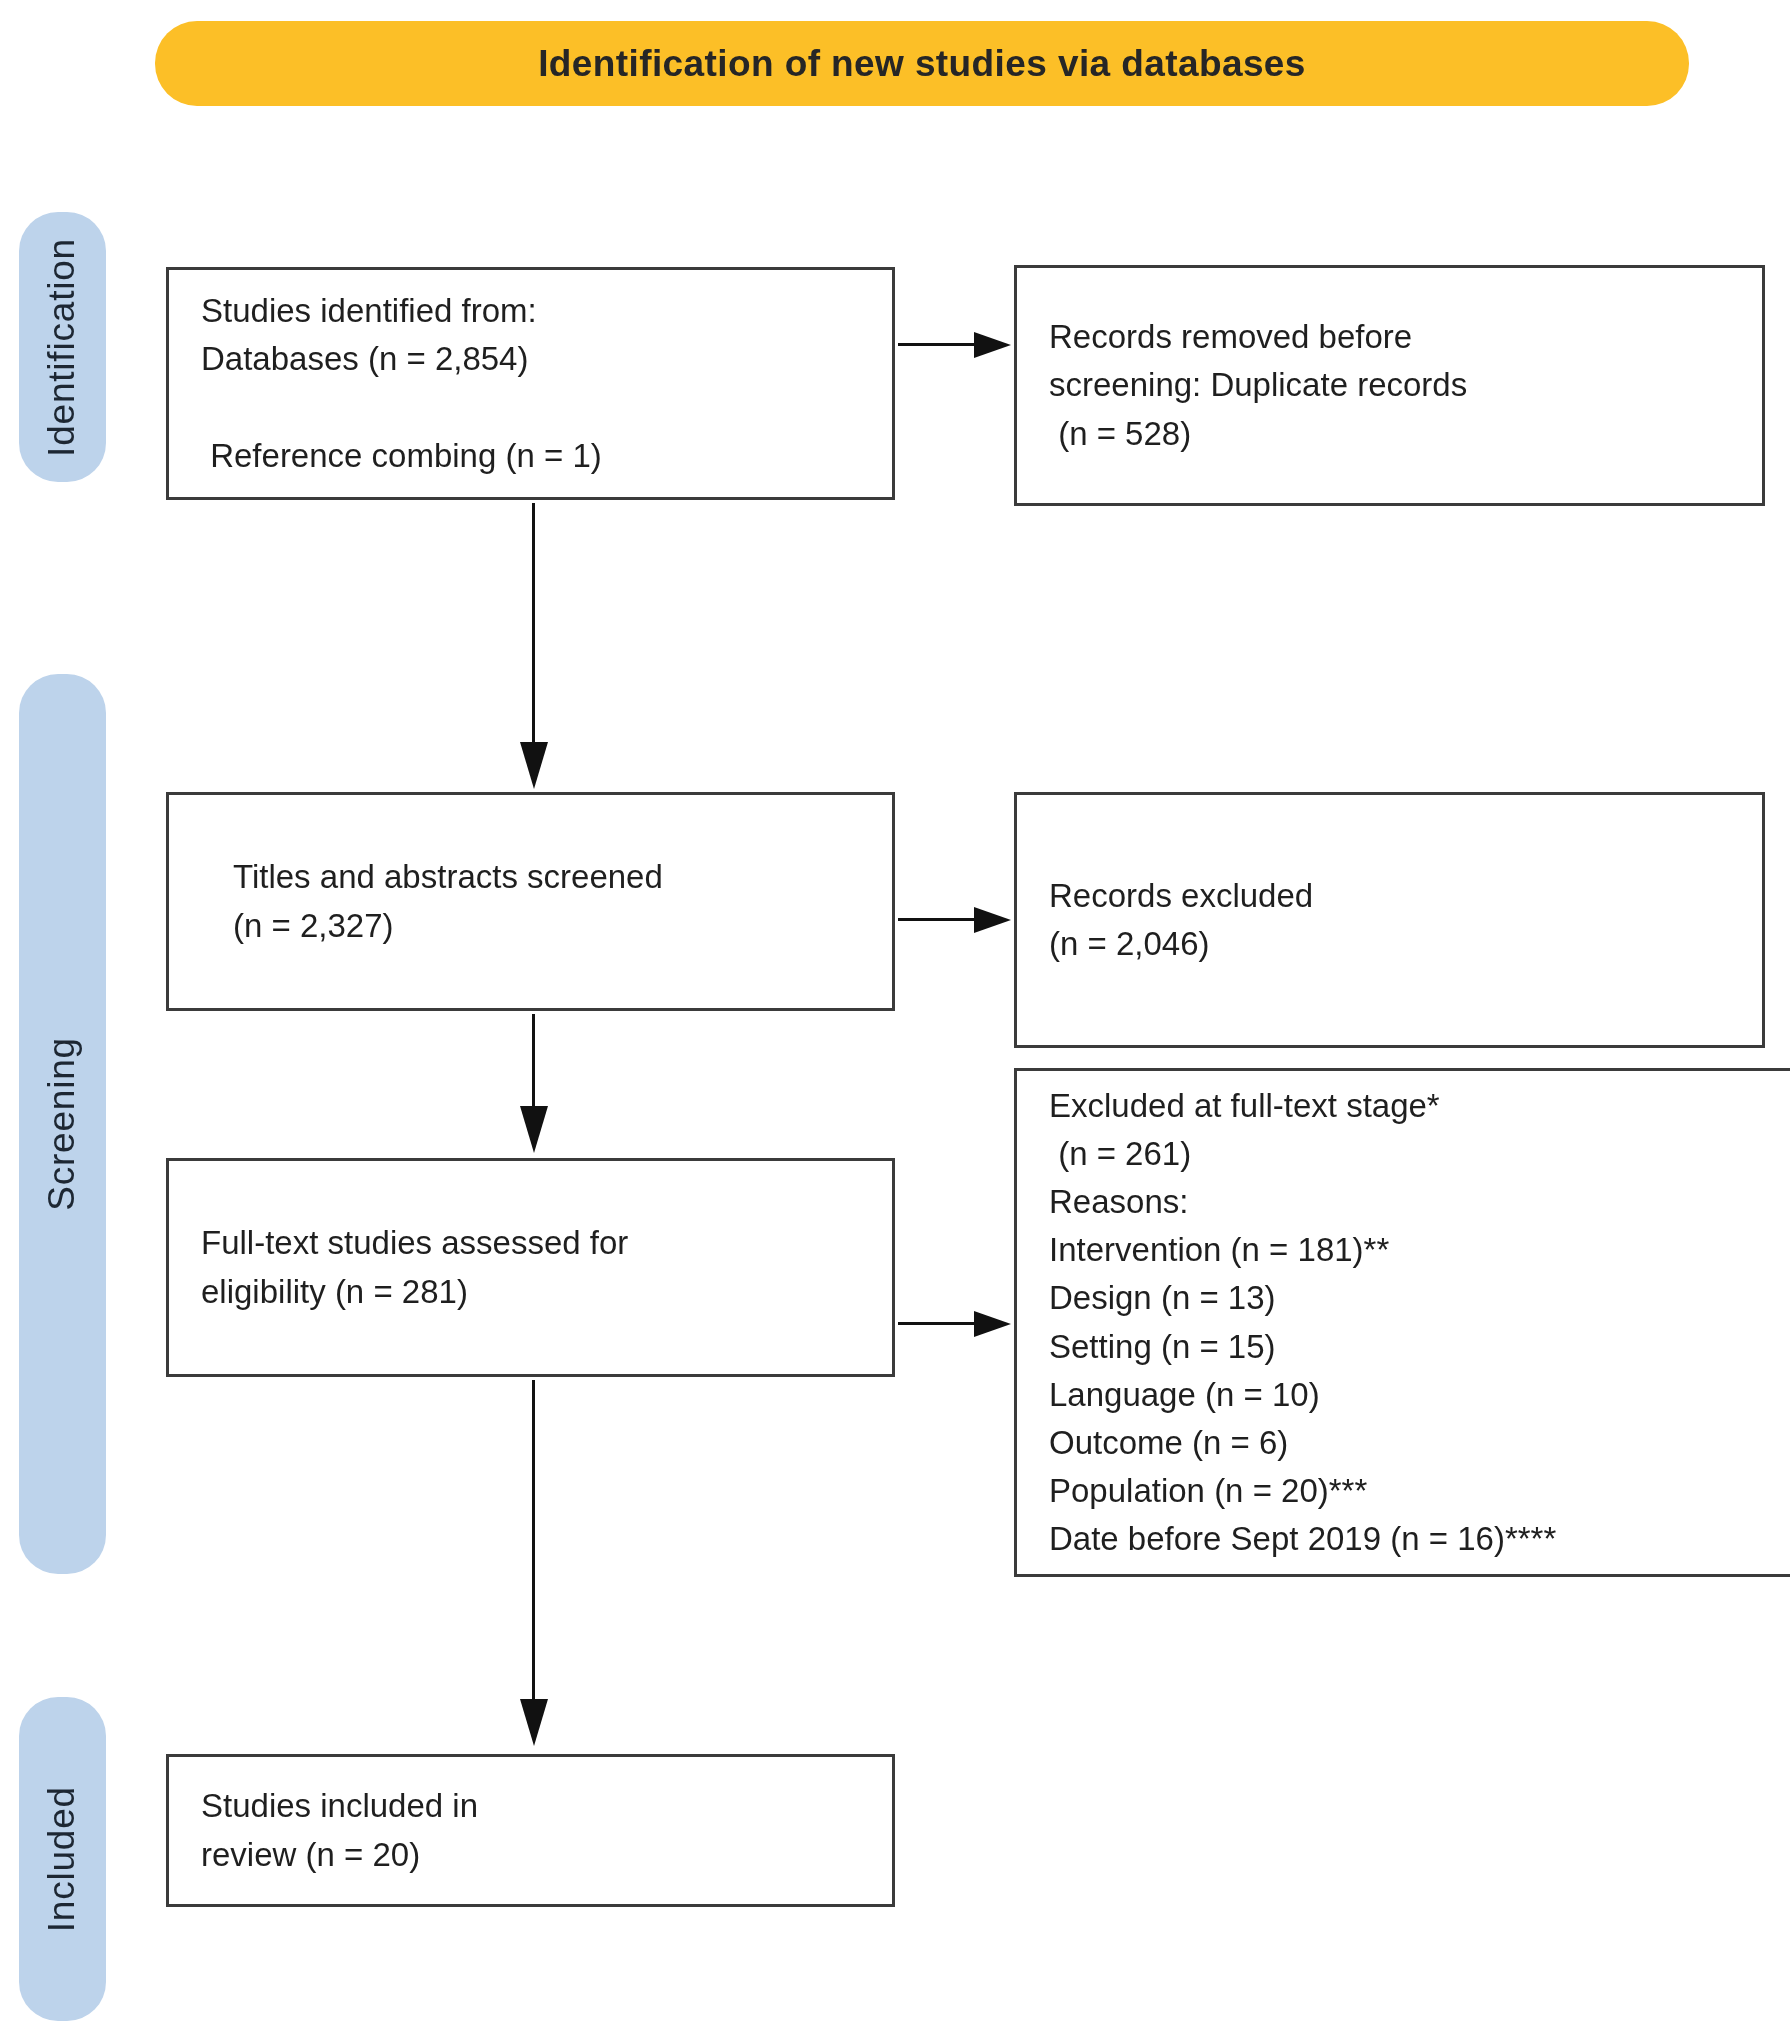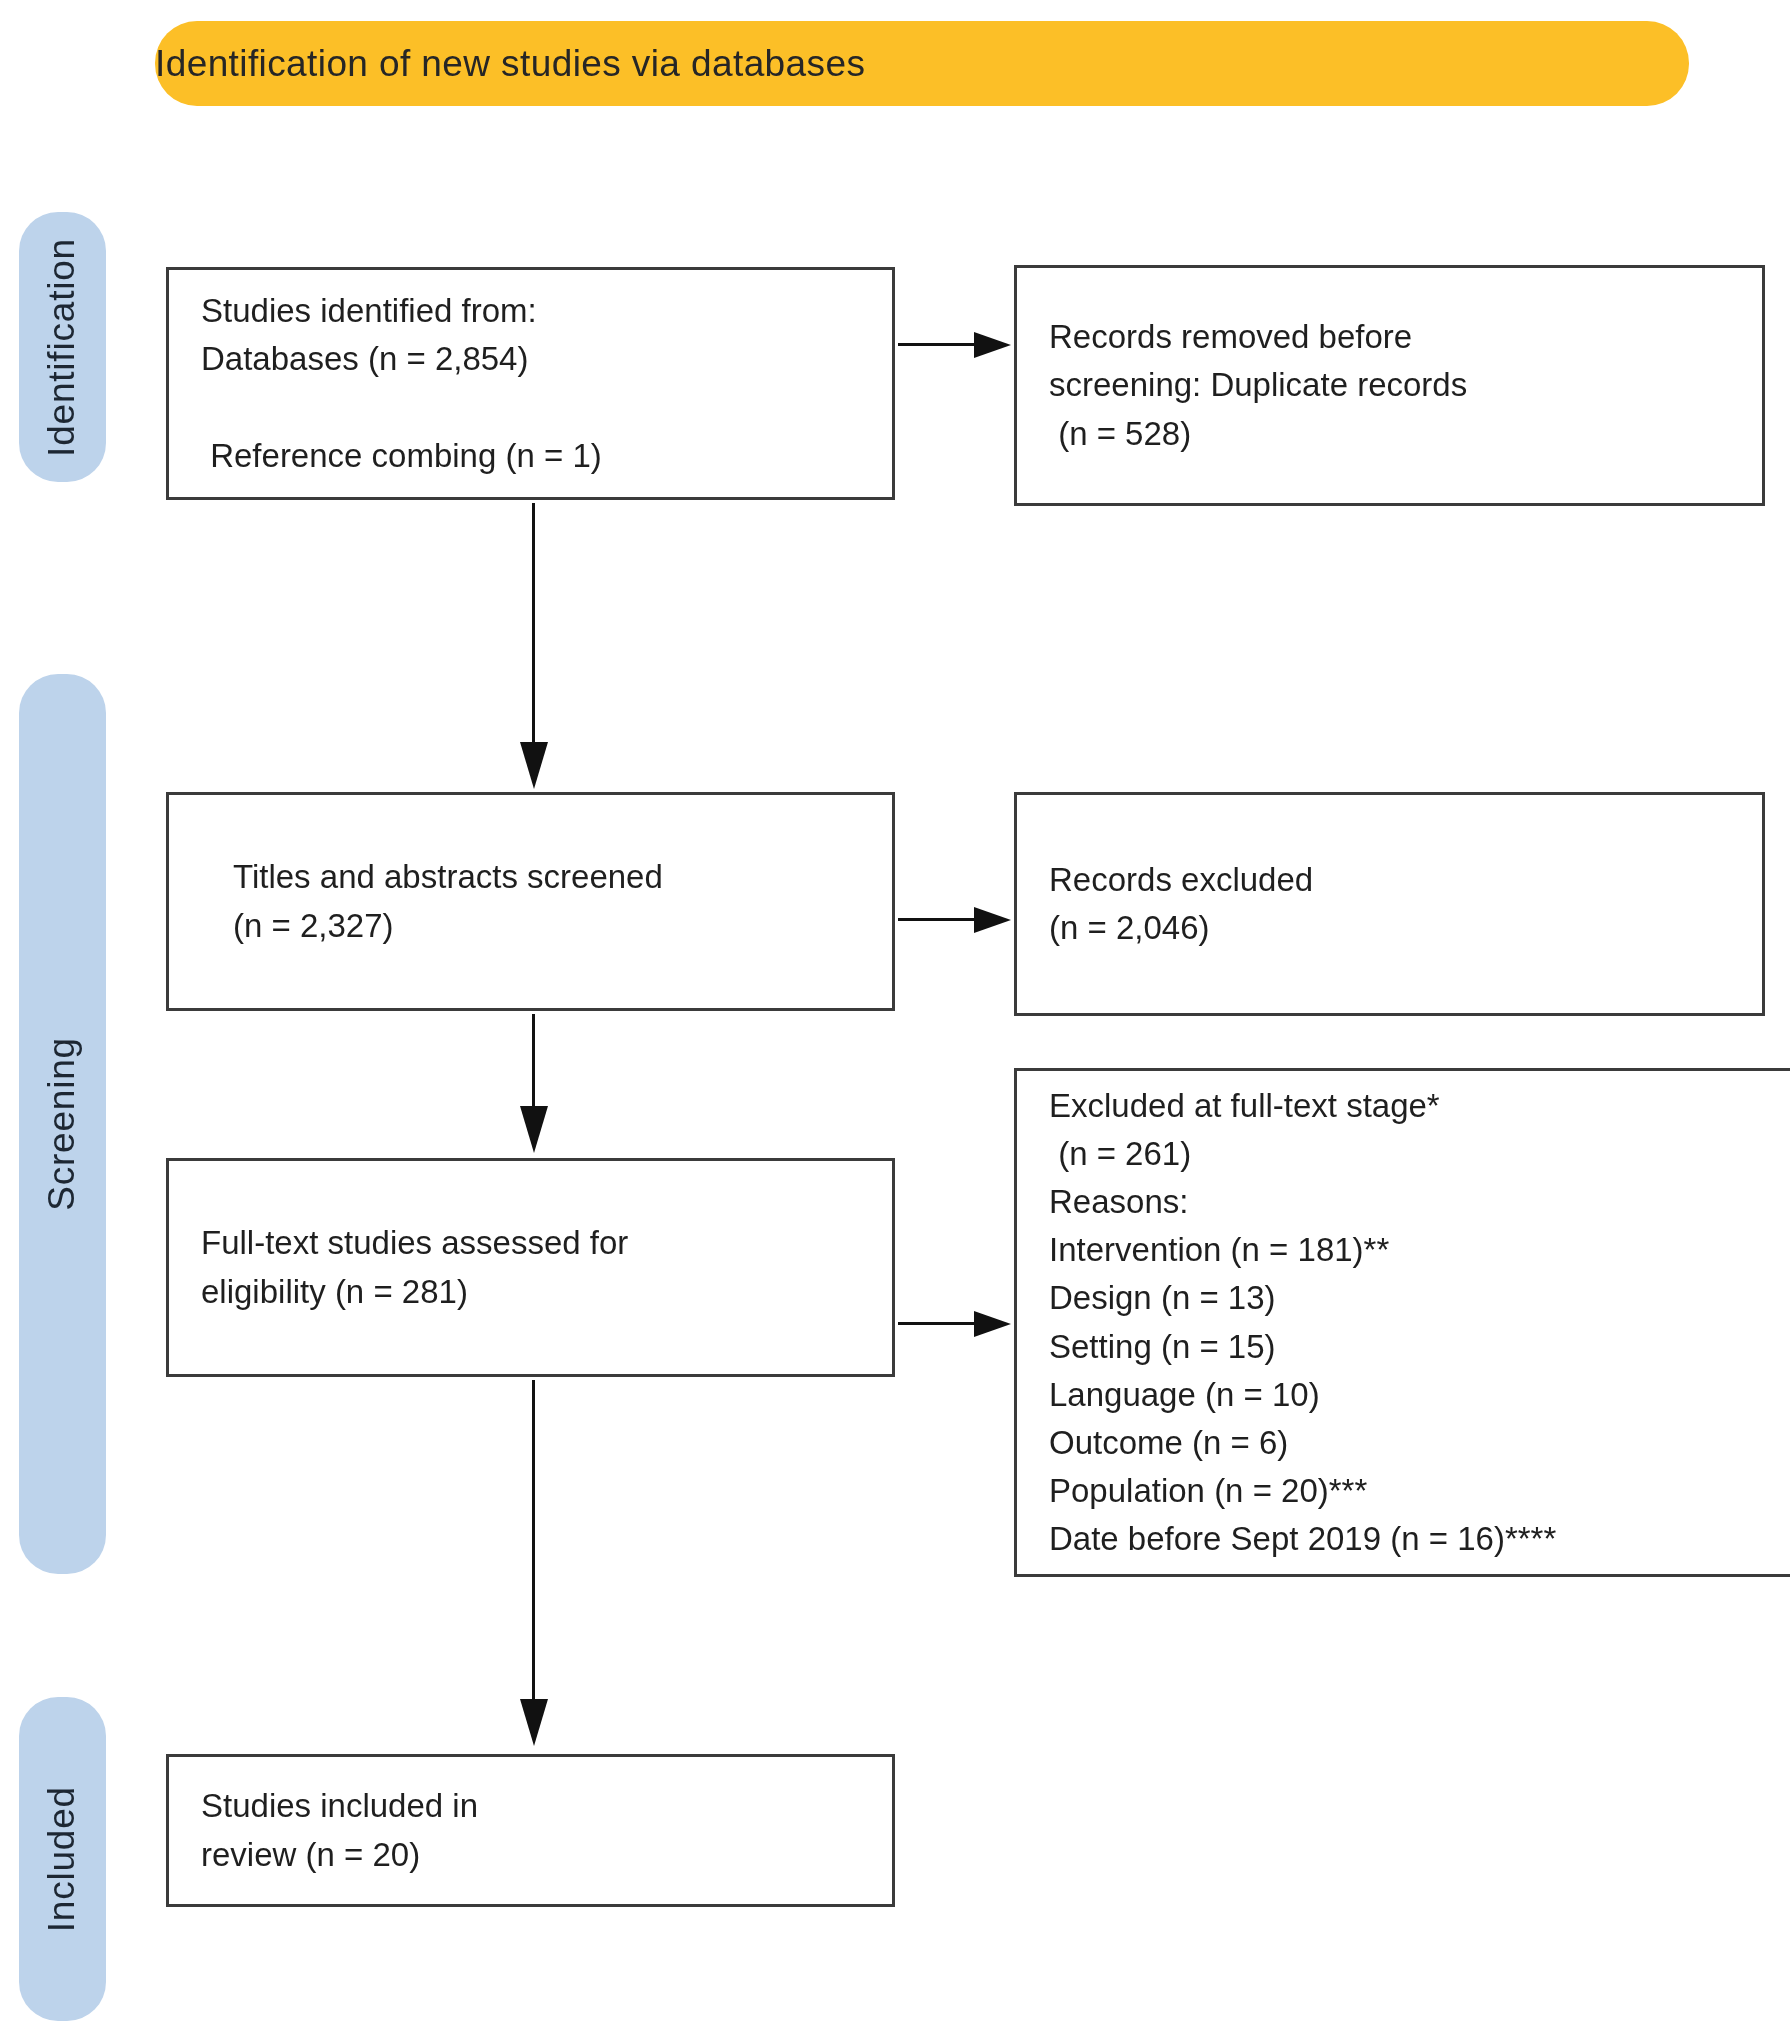--- a/index.html
+++ b/index.html
@@ -10,22 +10,22 @@
     background: #ffffff;
     font-family: "Liberation Sans", sans-serif;
     color: #1f1f1f;
     overflow: hidden;
   }
   .banner {
     position: absolute;
     left: 155px; top: 21px; width: 1534px; height: 85px;
     background: #FCBF27;
     border-radius: 42px;
-    display: flex; align-items: center; justify-content: flex-start;
-    font-size: 37px; font-weight: normal; color: #262626;
+    display: flex; align-items: center; justify-content: center;
+    font-size: 37px; font-weight: bold; color: #262626;
     letter-spacing: 0.4px;
   }
   .pill {
     position: absolute;
     left: 18.6px; width: 87px;
     background: #BDD3EB;
     border-radius: 39px;
     display: flex; align-items: center; justify-content: center;
   }
   .pill-label {
@@ -108,21 +108,21 @@
   <div class="flowbox" style="left:1014px; top:265px; width:751px; height:241px;">
     <div class="flowbox-text">Records removed before
 screening: Duplicate records
  (n = 528)</div>
   </div>
 
   <div class="flowbox" style="left:166px; top:792px; width:729px; height:219px;padding-left:32px;">
     <div class="flowbox-text">Titles and abstracts screened
 (n = 2,327)</div>
   </div>
-  <div class="flowbox" style="left:1014px; top:792px; width:751px; height:224px;">
+  <div class="flowbox" style="left:1014px; top:792px; width:751px; height:256px;">
     <div class="flowbox-text">Records excluded
 (n = 2,046)</div>
   </div>
 
   <div class="flowbox" style="left:166px; top:1158px; width:729px; height:219px;">
     <div class="flowbox-text">Full-text studies assessed for
 eligibility (n = 281)</div>
   </div>
   <div class="flowbox" style="left:1014px; top:1068px; width:816px; height:509px;">
     <div class="flowbox-text">Excluded at full-text stage*

